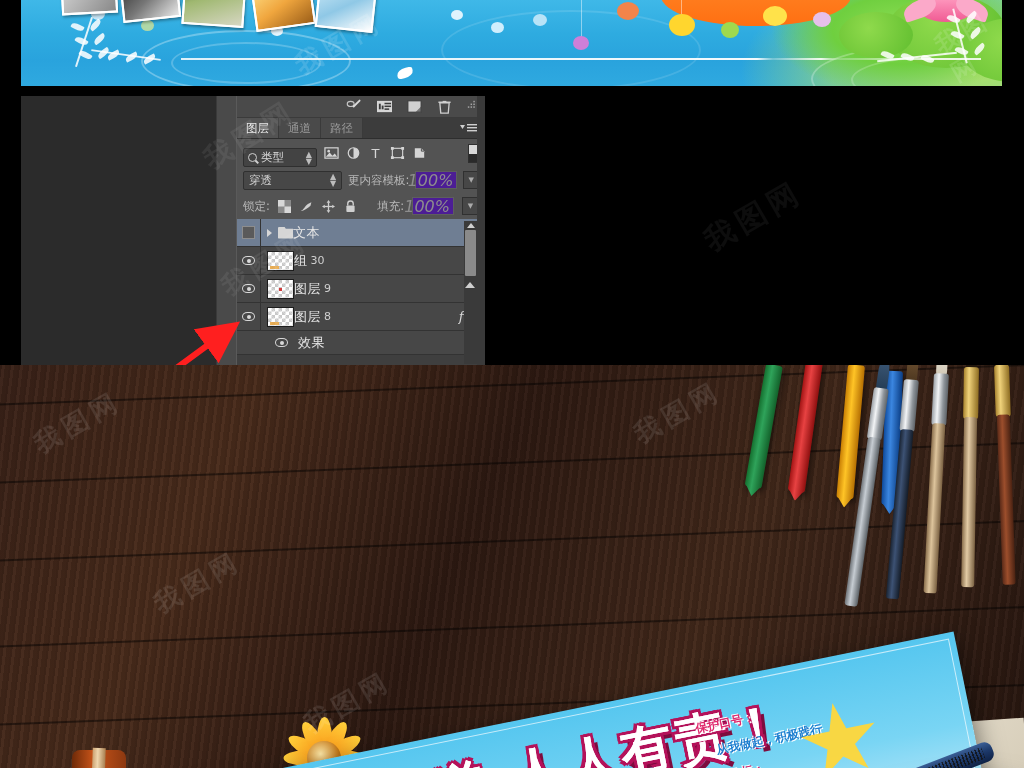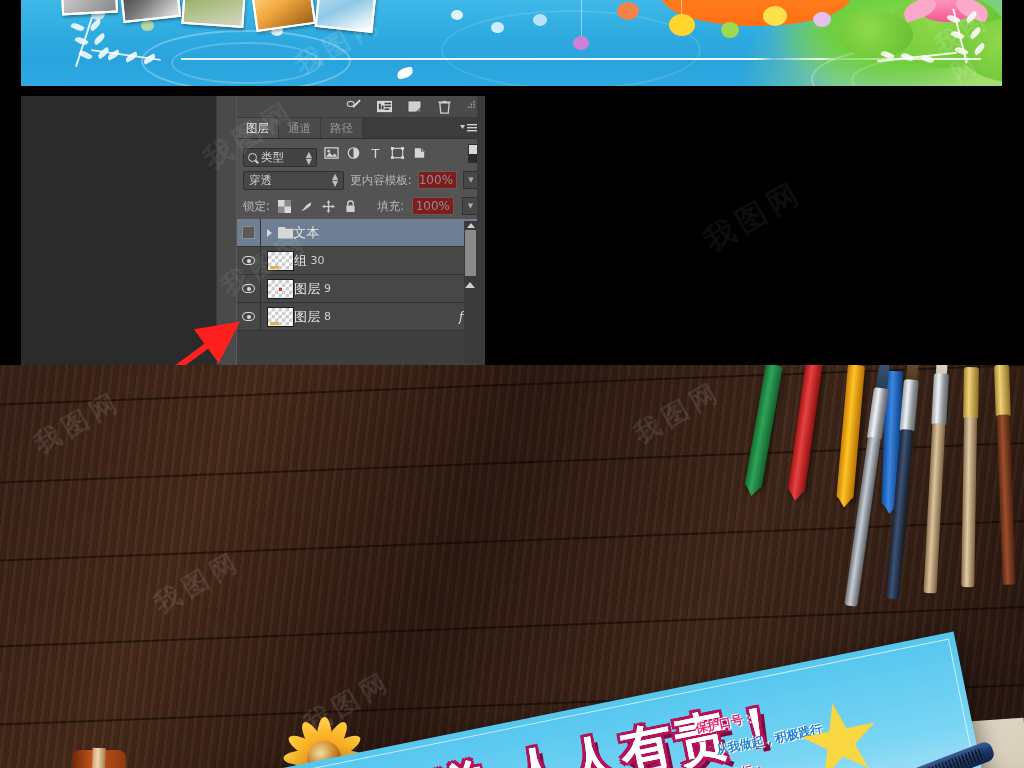--- a/index.html
+++ b/index.html
@@ -136,23 +136,24 @@
   #blend-row {
     position: absolute; left: 0; top: 71px; width: 100%; height: 26px;
     background: #535353; display: flex; align-items: center; padding: 0 6px; gap: 6px;
   }
   #blend-select {
     width: 108px; height: 19px; background: #474747; border: 1px solid #303030; border-radius: 2px;
     display: flex; align-items: center; padding: 0 5px; color: #cdcdcd; font-size: 11.5px;
   }
   .lbl { color: #b8b8b8; font-size: 11.5px; white-space: nowrap; }
   .numbox {
-    width: 42px; height: 18px; background: #7f1d1d; border: 1px solid #5e5e5e;
-    color: #8d8d8d; font-size: 12px; display: flex; align-items: center; justify-content: flex-end;
+    width: 42px; height: 18px; background: #4c1d95; border: 1px solid #5e5e5e;
+    color: #8d8d8d; font-size: 16px; display: flex; align-items: center; justify-content: flex-end;
     padding-right: 3px;
+    font-style: italic;
   }
   .tri-btn {
     width: 17px; height: 18px; background: #474747; border: 1px solid #303030;
     display: flex; align-items: center; justify-content: center; color: #aaa; font-size: 7px;
   }
 
   
   #lock-row {
     position: absolute; left: 0; top: 97px; width: 100%; height: 26px;
     background: #535353; display: flex; align-items: center; padding: 0 6px; gap: 8px;
@@ -669,20 +670,24 @@
               <span class="eye"></span>
             </div>
             <span class="thumb">
                 <i class="spk"></i>
               </span>
             <span class="lname">图层</span>
             <span class="lnum">8</span>
             <span class="fx">fx</span>
           </div>
 
+          <div class="effect-row">
+            <span class="eye"></span>
+            <span class="lname" style="margin-left:0;">效果</span>
+          </div>
         </div>
 
         <div id="panel-right-edge"></div>
         <div id="list-scroll">
           <div class="sc-arrow" id="sc-up"></div>
           <div id="list-thumbbar"></div>
         </div>
         <div id="inner-arrow-up"></div>
       </div>
 

